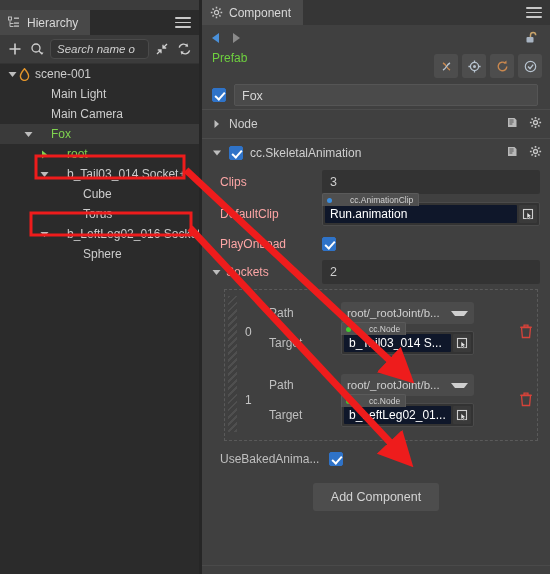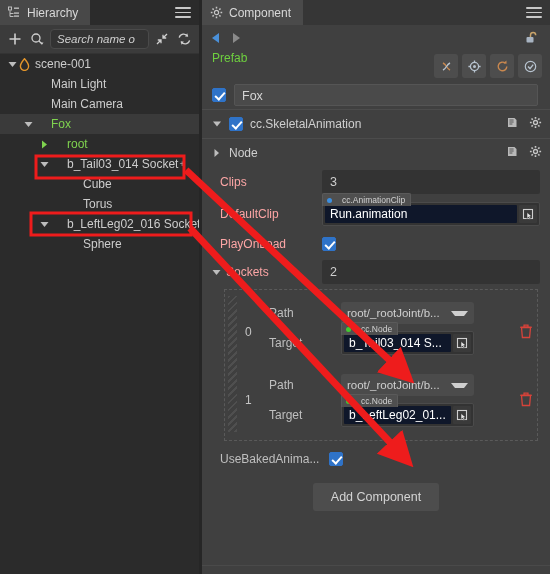--- a/index.html
+++ b/index.html
@@ -7,21 +7,21 @@
     width:550px;height:574px;overflow:hidden;
     background:#3c3c3c;
     font-family:"Liberation Sans", sans-serif;
     font-size:12px;color:#cccccc;
     -webkit-font-smoothing:antialiased;
   }
   .app{position:relative;width:550px;height:574px;}
 
   
   .panel{position:absolute;top:0;bottom:0;background:#3c3c3c;}
-  #hierarchy-panel{left:0;width:199px;background:#737373;}
+  #hierarchy-panel{left:0;width:199px;background:#737373;margin-top:10px;}
   #splitter{position:absolute;left:199px;top:0;width:3px;height:574px;background:#262626;cursor:col-resize;}
   #inspector-panel{left:202px;right:0;width:348px;background:#404040;}
 
   
   .tabbar{position:relative;height:25px;background:#2b2b2b;}
   #inspector-panel .tabbar{background:#363636;}
   .tab{
     position:absolute;left:0;top:0;height:25px;
     display:flex;align-items:center;gap:6px;
     padding:0 12px 0 8px;
@@ -106,21 +106,21 @@
     flex:1 1 auto;height:24px;line-height:24px;background:#333333;border-radius:2px;
     padding:0 8px;color:#cfcfcf;font-size:12.5px;box-sizing:border-box;
   }
 
   
   .dragwrap{position:relative;flex:1 1 auto;}
   .badge{
     position:absolute;left:0;top:-9px;height:12px;line-height:12px;
     background:#4f4f4f;border-radius:2px 2px 0 0;
     padding:0 5px 0 4px;font-size:8.5px;color:#d2d2d2;
-    display:flex;align-items:center;gap:10px;white-space:nowrap;
+    display:flex;align-items:center;gap:18px;white-space:nowrap;
     border:1px solid #5a5a5a;border-bottom:none;box-sizing:content-box;
   }
   .dot{width:5px;height:5px;border-radius:50%;flex:0 0 5px;}
   .dragbox{
     background:#333333;border:1px solid #4b4b4b;border-radius:2px;
     height:24px;display:flex;align-items:center;padding:2px;box-sizing:border-box;
   }
   .dragval{
     flex:1 1 auto;height:18px;line-height:18px;background:#0f172a;
     color:#ffffff;font-size:12px;padding:0 5px;border-radius:1px;
@@ -368,26 +368,25 @@
       </div>
     </div>
 
     <div id="name-row">
       <span class="cb"></span>
       <div id="name-field">Fox</div>
     </div>
 
     <div class="comp-head">
       <span class="caret">
-        <svg width="10" height="8" viewBox="0 0 10 8">
-            <path d="M1 1.5 L9 1.5 L5 6.5 Z" fill="#bdbdbd"></path>
-          </svg>
-      </span>
-      <span class="cb"></span>
-      <span class="ctitle">cc.SkeletalAnimation</span>
+        <svg width="8" height="10" viewBox="0 0 8 10">
+            <path d="M1.5 1 L6 5 L1.5 9 Z" fill="#bdbdbd"></path>
+          </svg>
+      </span>
+      <span class="ctitle">Node</span>
       <span class="hicons">
         <span>
           <svg width="13" height="13" viewBox="0 0 13 13">
             <path d="M2 2 h6.5 l2 2 v7 h-8.5 z" fill="#b9b9b9"></path>
             <path d="M3.4 4 h4.2 M3.4 6 h4.2 M3.4 8 h3" stroke="#4a4a4a" stroke-width="0.9"></path>
           </svg>
         </span>
         <span>
           <svg width="13" height="13" viewBox="0 0 13 13">
             <circle cx="6.5" cy="6.5" r="2" fill="none" stroke="#c6c6c6" stroke-width="1.3"></circle>
@@ -395,25 +394,26 @@
               <path d="M6.5 0.9 v1.8 M6.5 10.3 v1.8 M0.9 6.5 h1.8 M10.3 6.5 h1.8"></path>
               <path d="M2.5 2.5 l1.3 1.3 M9.2 9.2 l1.3 1.3 M10.5 2.5 l-1.3 1.3 M3.8 9.2 l-1.3 1.3"></path>
             </g>
           </svg>
         </span>
       </span>
     </div>
 
     <div class="comp-head">
       <span class="caret">
-        <svg width="8" height="10" viewBox="0 0 8 10">
-            <path d="M1.5 1 L6 5 L1.5 9 Z" fill="#bdbdbd"></path>
-          </svg>
-      </span>
-      <span class="ctitle">Node</span>
+        <svg width="10" height="8" viewBox="0 0 10 8">
+            <path d="M1 1.5 L9 1.5 L5 6.5 Z" fill="#bdbdbd"></path>
+          </svg>
+      </span>
+      <span class="cb"></span>
+      <span class="ctitle">cc.SkeletalAnimation</span>
       <span class="hicons">
         <span>
           <svg width="13" height="13" viewBox="0 0 13 13">
             <path d="M2 2 h6.5 l2 2 v7 h-8.5 z" fill="#b9b9b9"></path>
             <path d="M3.4 4 h4.2 M3.4 6 h4.2 M3.4 8 h3" stroke="#4a4a4a" stroke-width="0.9"></path>
           </svg>
         </span>
         <span>
           <svg width="13" height="13" viewBox="0 0 13 13">
             <circle cx="6.5" cy="6.5" r="2" fill="none" stroke="#c6c6c6" stroke-width="1.3"></circle>

